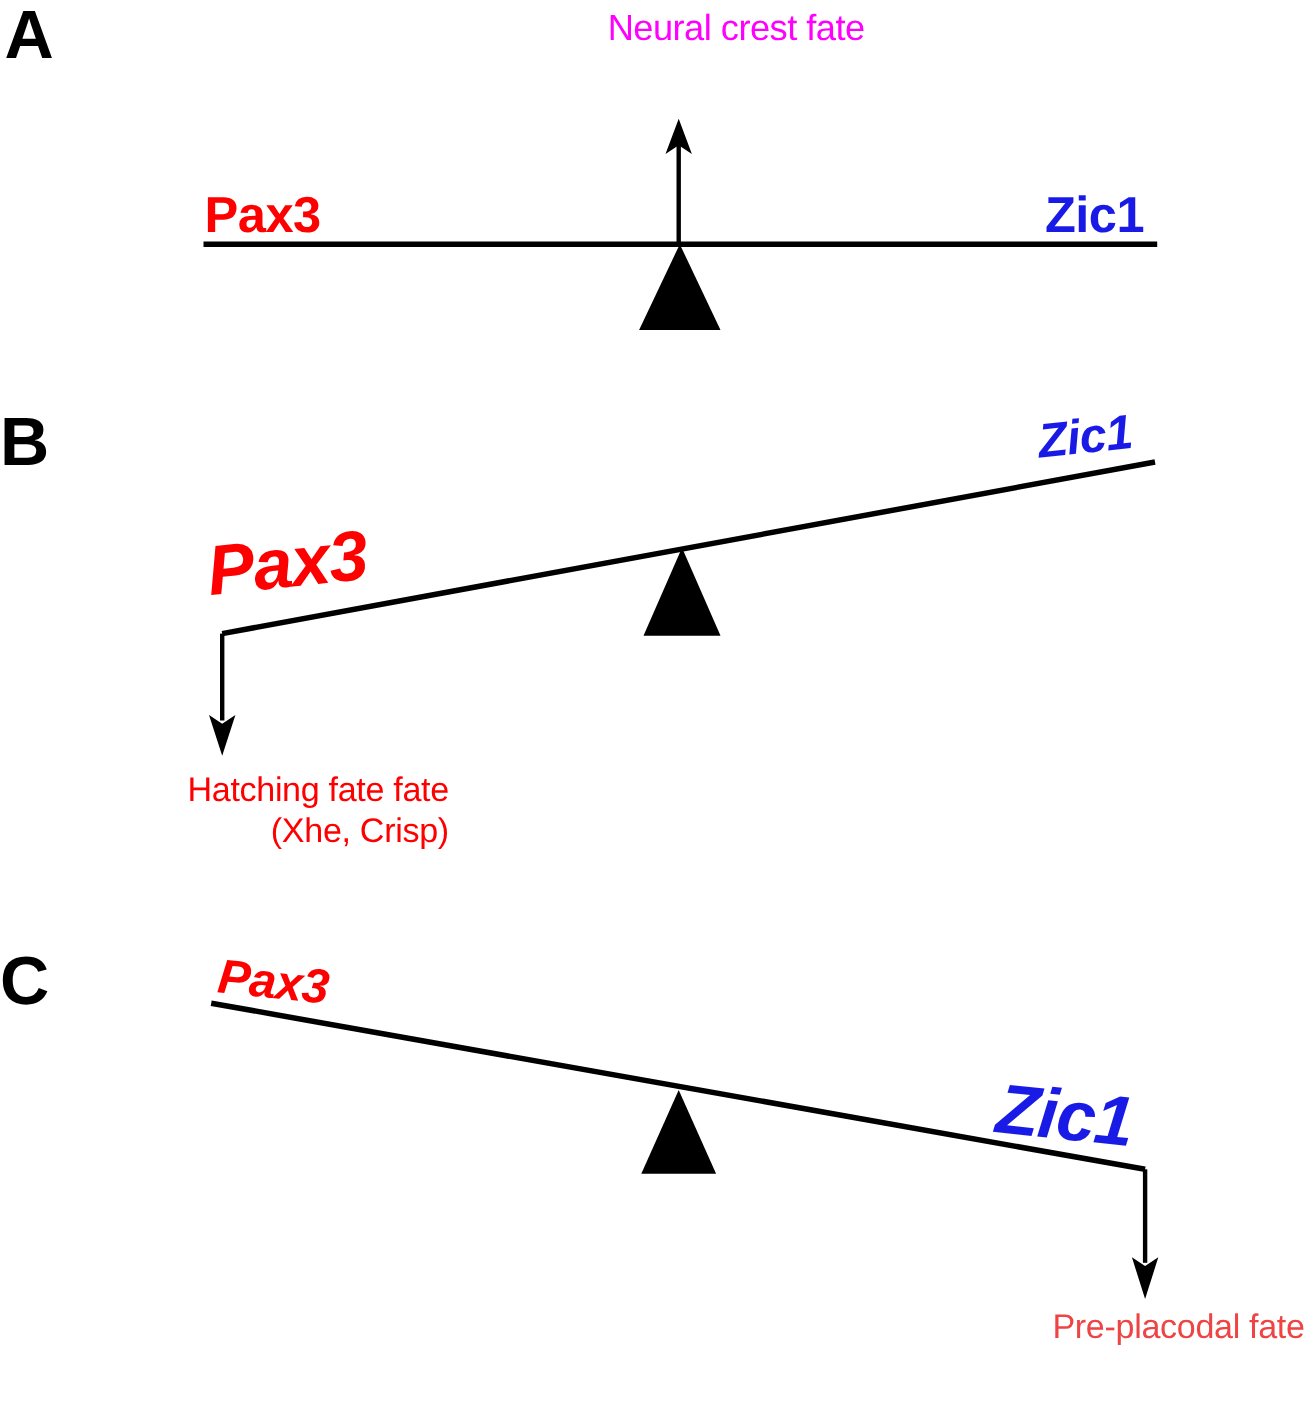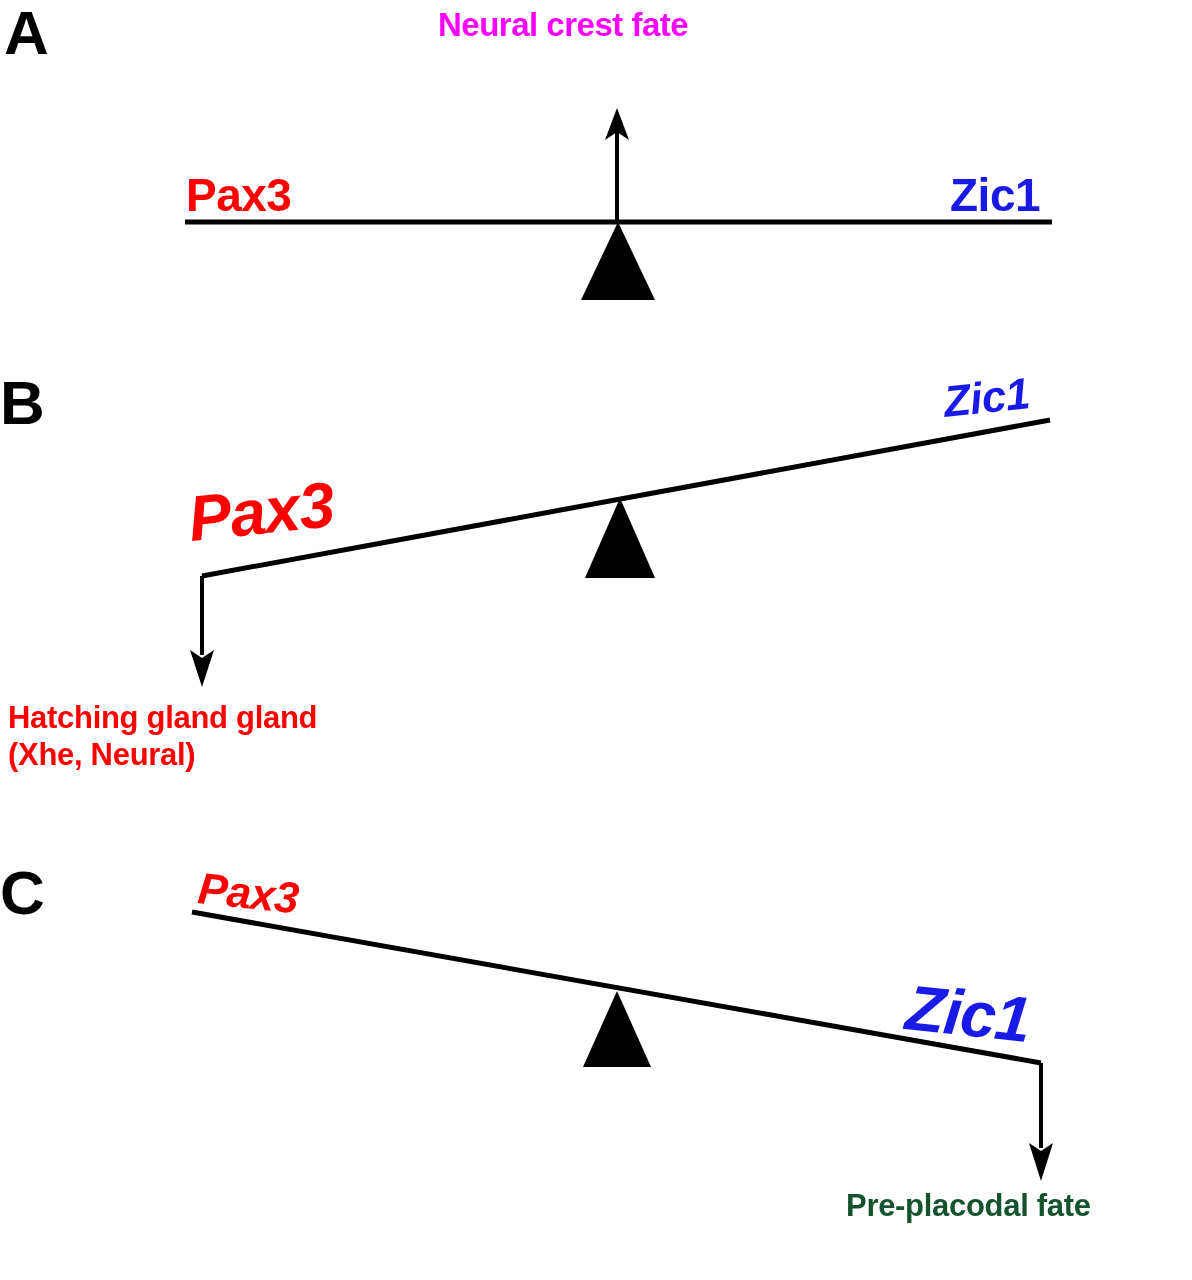--- a/index.html
+++ b/index.html
@@ -37,22 +37,22 @@
   .lbl {
     position: absolute;
     font-family: "Liberation Sans", sans-serif;
     font-weight: bold;
     white-space: nowrap;
     line-height: 1.0;
   }
   .fate-block {
     position: absolute;
     font-family: "Liberation Sans", sans-serif;
-    font-weight: bold;
-    text-align: left;
+    font-weight: normal;
+    text-align: right;
     white-space: nowrap;
     line-height: 1.18;
   }
   .fate-block .l2 { display: block; }
 
   
   #panelA-letter { left: 4px;  top: 2px; }
   #panelA-fate {
     left: 438px; top: 6px;
     width: 348px;
@@ -167,27 +167,27 @@
 
   <div class="lbl" id="panelA-zic1" style="color:#1a1ae6;">Zic1</div>
 
   <div class="panel-letter" id="panelB-letter">B</div>
 
   <div class="lbl" id="panelB-pax3" style="color:#ff0000;">Pax3</div>
 
   <div class="lbl" id="panelB-zic1" style="color:#1a1ae6;">Zic1</div>
 
   <div class="fate-block" id="panelB-fate" style="color:#ff0000;">
-    <span>Hatching gland gland</span>
-    <span class="l2">(Xhe, Neural)</span>
+    <span>Hatching fate fate</span>
+    <span class="l2">(Xhe, Crisp)</span>
   </div>
 
   <div class="panel-letter" id="panelC-letter">C</div>
 
   <div class="lbl" id="panelC-pax3" style="color:#ff0000;">Pax3</div>
 
   <div class="lbl" id="panelC-zic1" style="color:#1a1ae6;">Zic1</div>
 
-  <div class="fate-block" id="panelC-fate" style="color:#14532d;">
+  <div class="fate-block" id="panelC-fate" style="color:#ef4444;">
     <span>Pre-placodal fate</span>
   </div>
 
 </div>
 
 </body></html>

